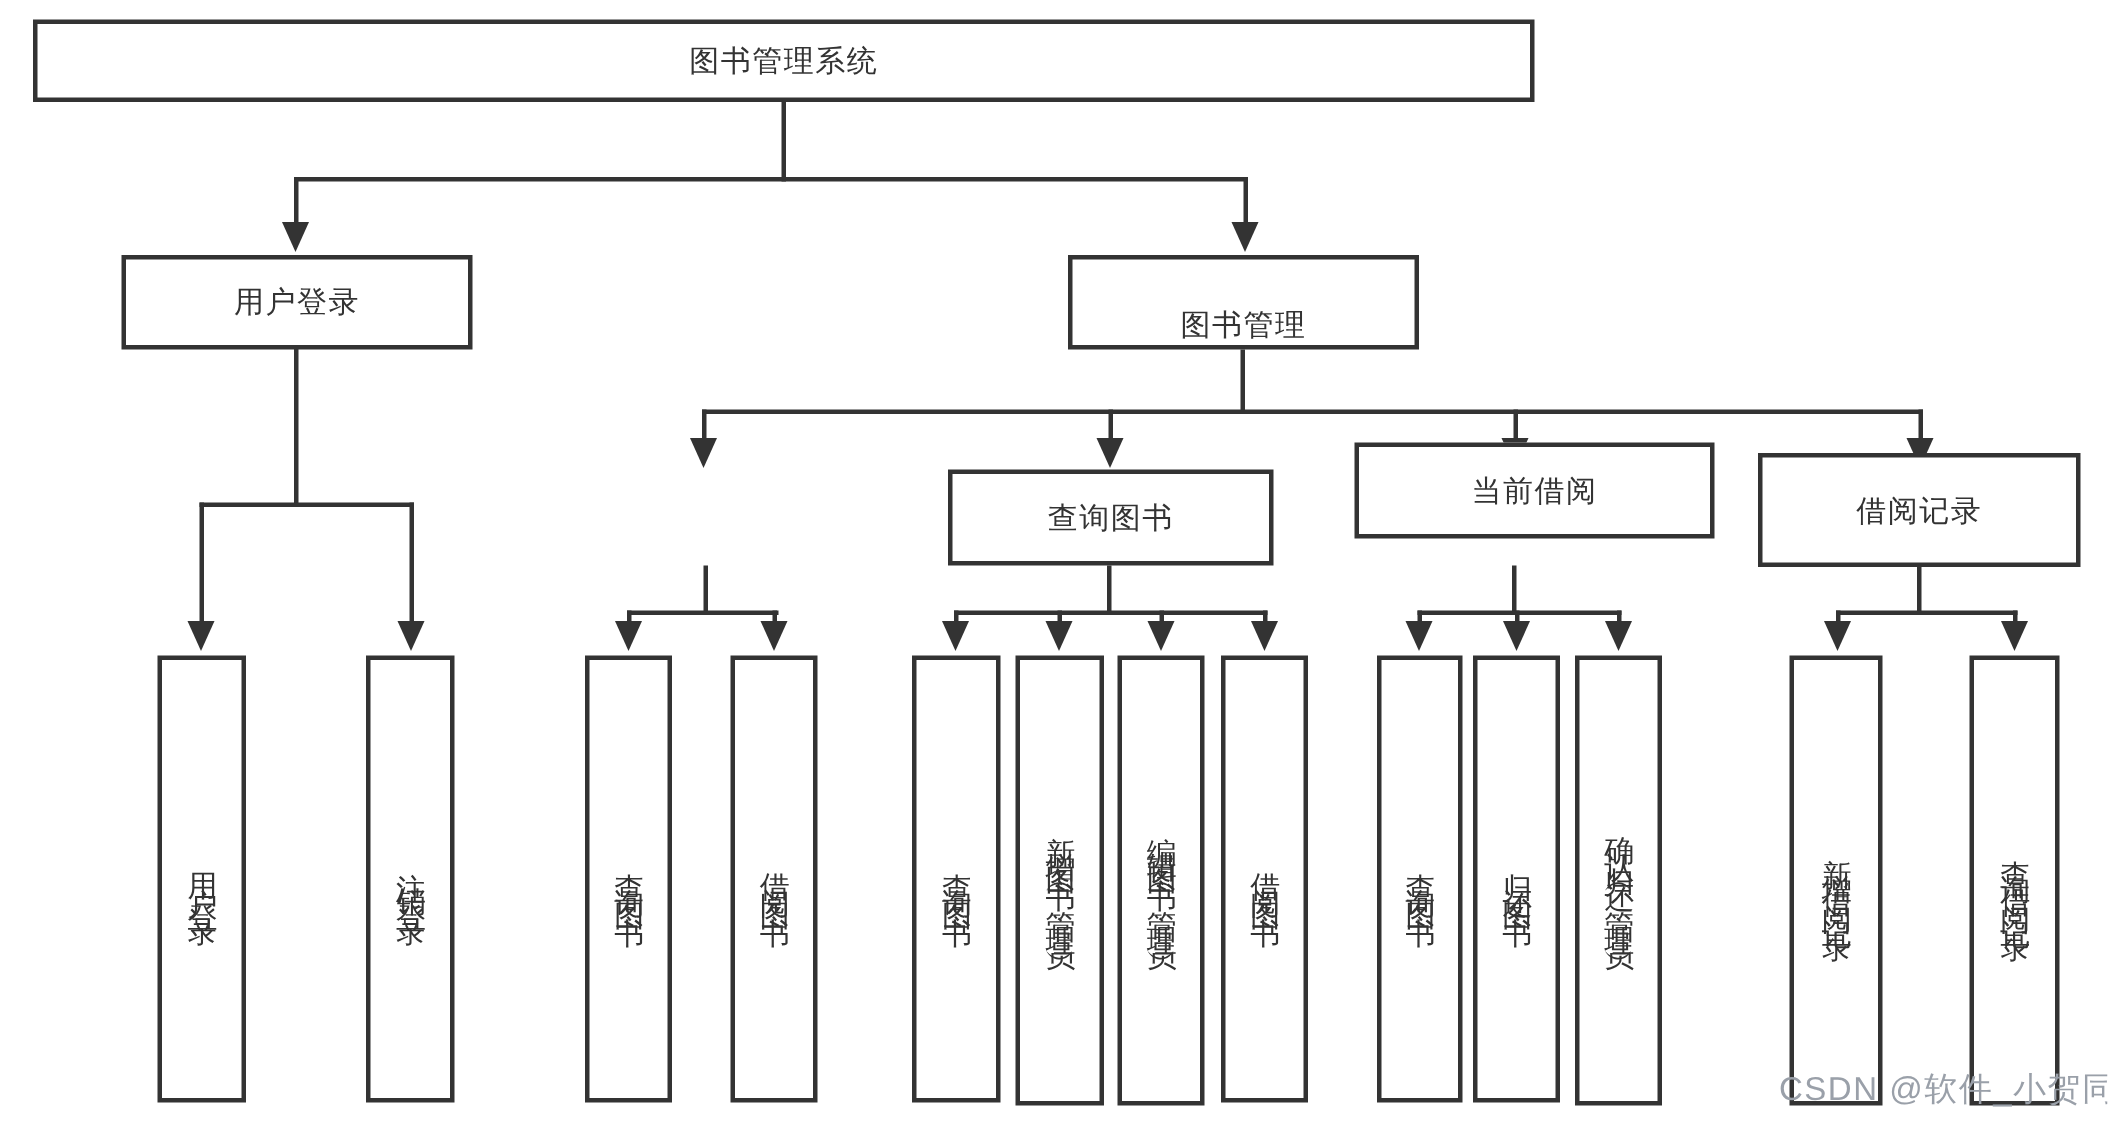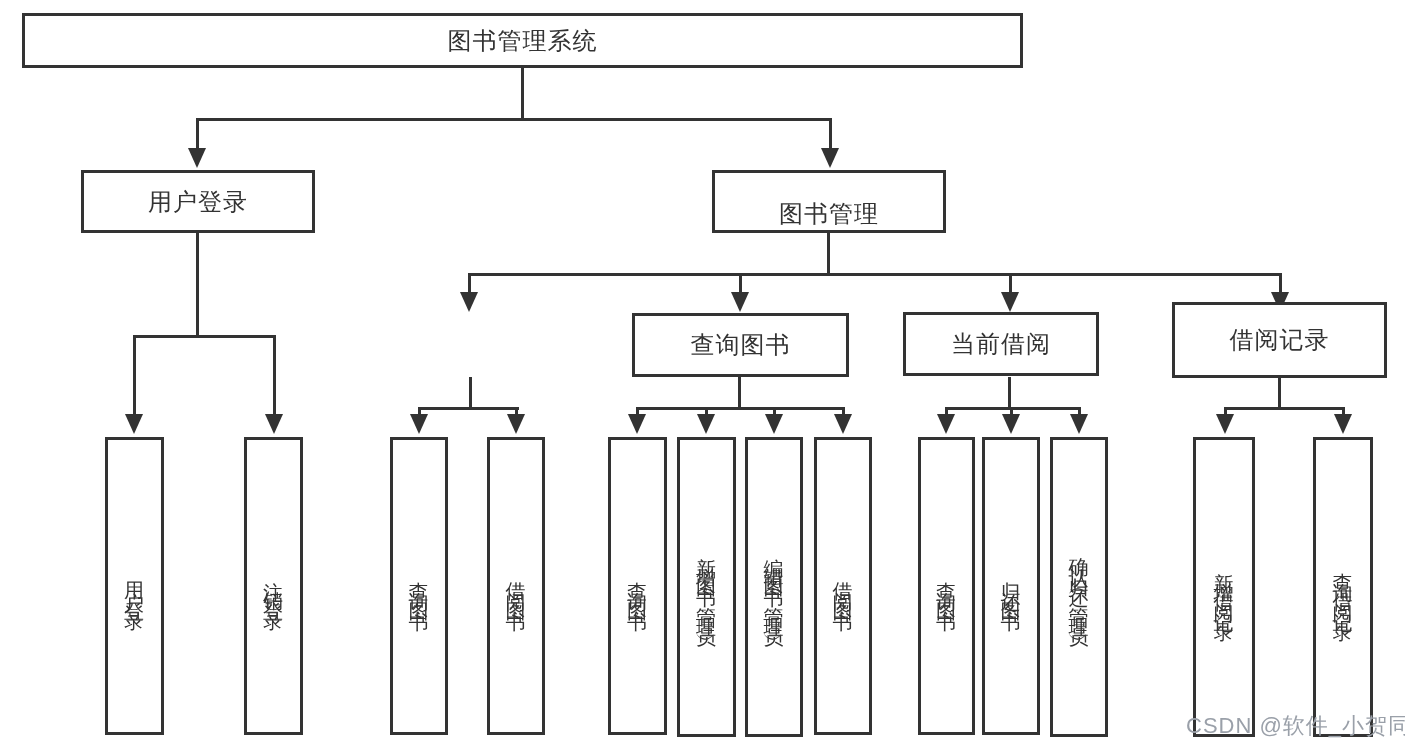--- a/index.html
+++ b/index.html
@@ -4,21 +4,21 @@
 <style>
   html,body { margin:0; padding:0; background:#ffffff; }
   .canvas {
     position:relative; width:1405px; height:747px; background:#ffffff;
     font-family:"Liberation Sans", sans-serif; overflow:hidden;
   }
   .node {
     position:absolute; box-sizing:border-box;
     border:3px solid #333333; background:#ffffff;
     display:flex; align-items:center; justify-content:center;
-    color:#333333; font-size:24px; letter-spacing:1px;
+    color:#333333; font-size:20px; letter-spacing:1px;
     white-space:nowrap;
   }
   .leaf { font-size:20px; }
   .vtext {
     writing-mode:vertical-rl; text-orientation:mixed;
     letter-spacing:10px; line-height:1.0; white-space:nowrap;
   }
   .vline { position:absolute; width:3px; background:#333333; }
   .hline { position:absolute; height:3px; background:#333333; }
   .arrow {
@@ -90,21 +90,21 @@
     <div class="head"></div>
   </div>
   <div class="arrow" style="left:1271px; top:273px; height:39px;">
     <div class="shaft"></div>
     <div class="head"></div>
   </div>
 
   <div class="node" style="left:632px; top:313px; width:217px; height:64px;">
     <span>查询图书</span>
   </div>
-  <div class="node" style="left:903px; top:312px; width:196px; height:64px;">
+  <div class="node" style="left:903px; top:295px; width:240px; height:64px;">
     <span>当前借阅</span>
   </div>
   <div class="node" style="left:1172px; top:302px; width:215px; height:76px;justify-content:center;">
     <span>借阅记录</span>
   </div>
 
   <div class="vline" style="left:469px; top:377px; height:33px;"></div>
   <div class="hline" style="left:418px; top:407px; width:101px;"></div>
   <div class="arrow" style="left:410px; top:407px; height:27px;">
     <div class="shaft"></div>

